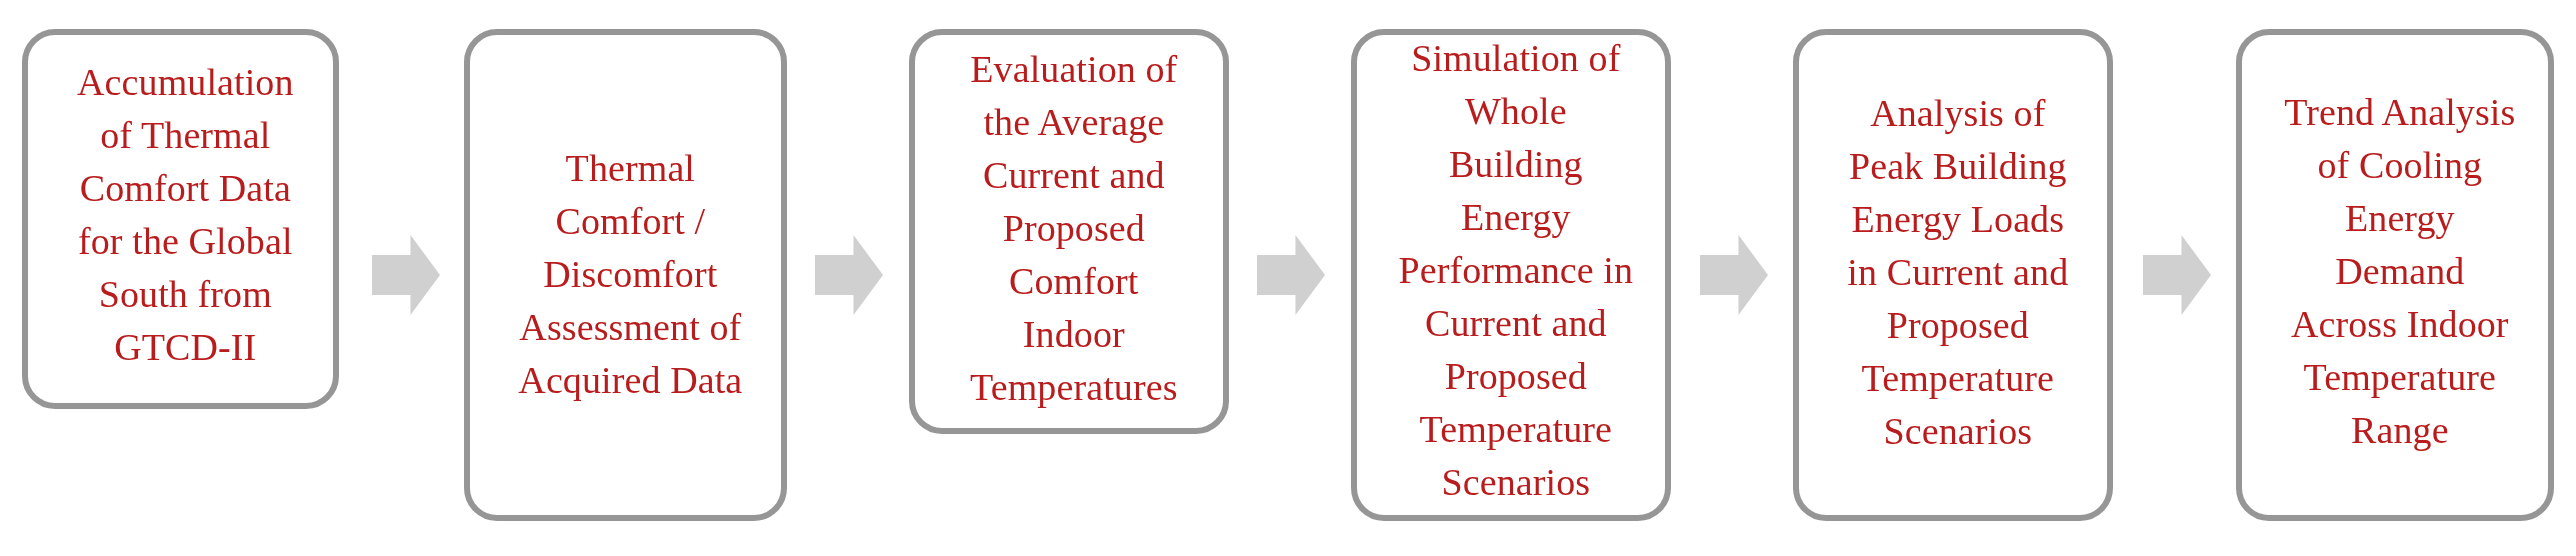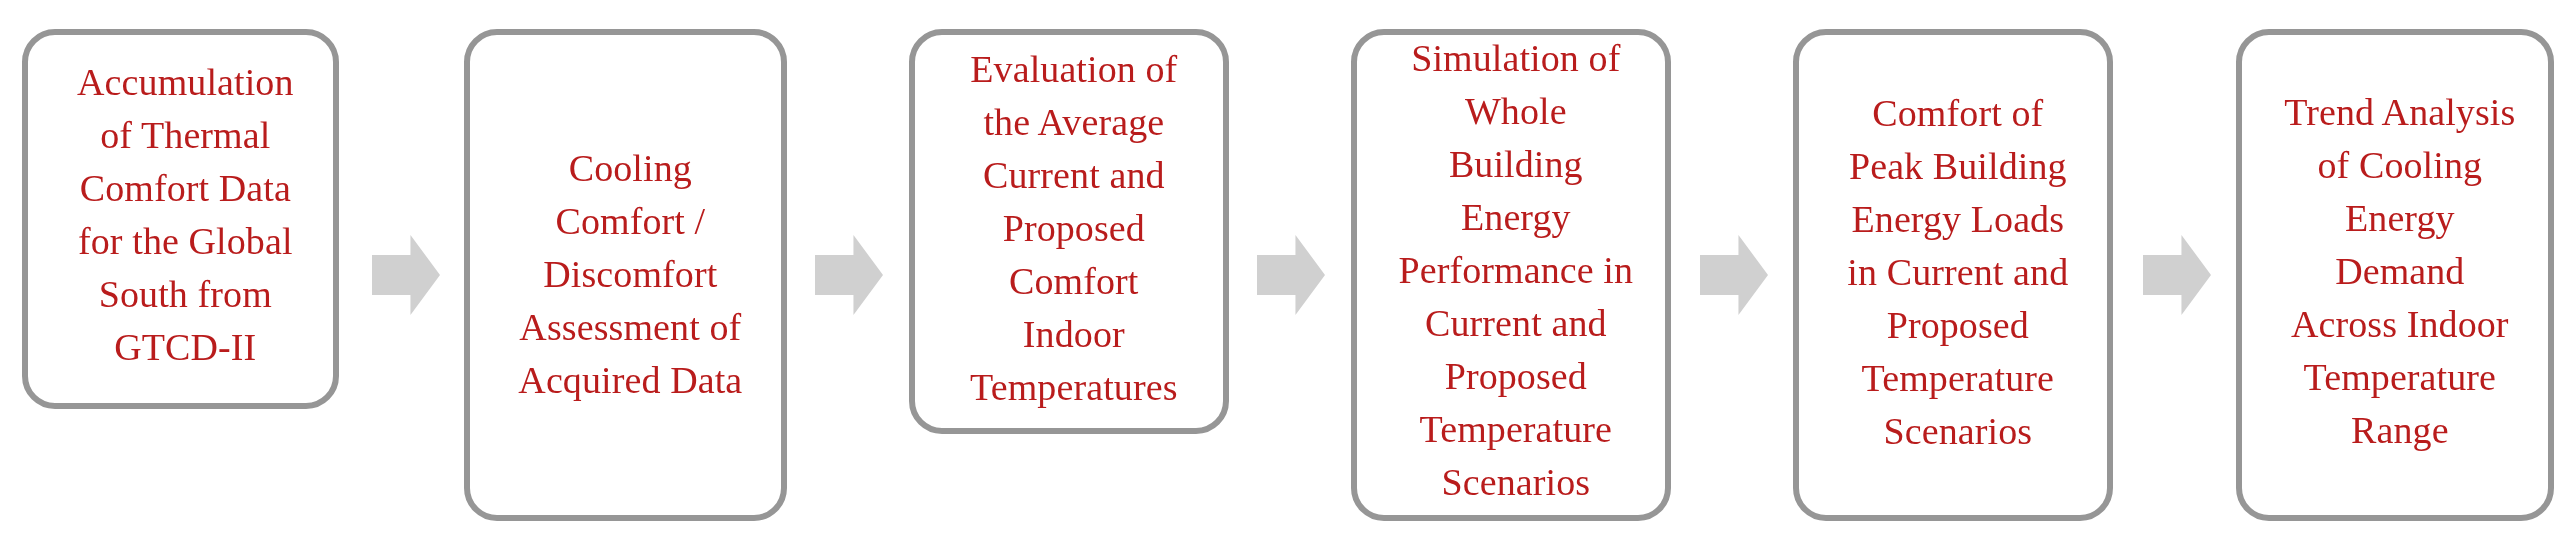--- a/index.html
+++ b/index.html
@@ -90,21 +90,21 @@
 GTCD-II</span>
   </div>
 
   <div class="flow-arrow arrow-1">
     <svg viewBox="0 0 99 116" preserveAspectRatio="none" aria-hidden="true">
       <polygon points="0,29 56,29 56,0 99,58 56,116 56,87 0,87" fill="#d0d0d0"></polygon>
     </svg>
   </div>
 
   <div class="flow-node node-2">
-    <span class="flow-node-label">Cooling
+    <span class="flow-node-label">Thermal
 Comfort /
 Discomfort
 Assessment of
 Acquired Data</span>
   </div>
 
   <div class="flow-arrow arrow-2">
     <svg viewBox="0 0 99 116" preserveAspectRatio="none" aria-hidden="true">
       <polygon points="0,29 56,29 56,0 99,58 56,116 56,87 0,87" fill="#d0d0d0"></polygon>
     </svg>
@@ -138,21 +138,21 @@
 Scenarios</span>
   </div>
 
   <div class="flow-arrow arrow-4">
     <svg viewBox="0 0 99 116" preserveAspectRatio="none" aria-hidden="true">
       <polygon points="0,29 56,29 56,0 99,58 56,116 56,87 0,87" fill="#d0d0d0"></polygon>
     </svg>
   </div>
 
   <div class="flow-node node-5">
-    <span class="flow-node-label">Comfort of
+    <span class="flow-node-label">Analysis of
 Peak Building
 Energy Loads
 in Current and
 Proposed
 Temperature
 Scenarios</span>
   </div>
 
   <div class="flow-arrow arrow-5">
     <svg viewBox="0 0 99 116" preserveAspectRatio="none" aria-hidden="true">

